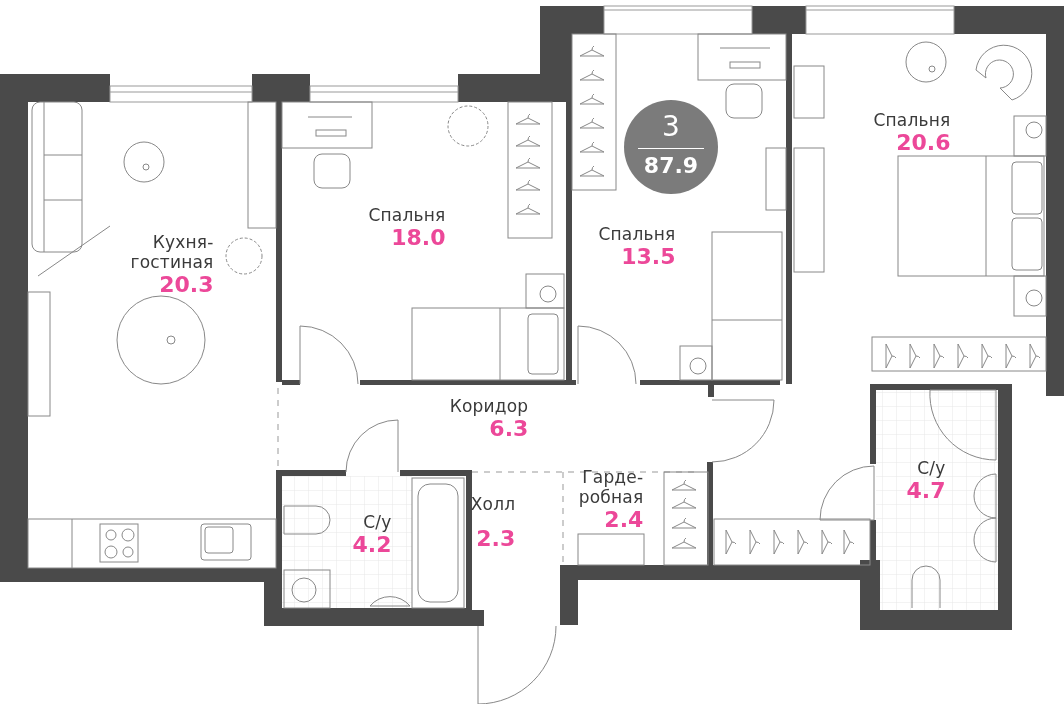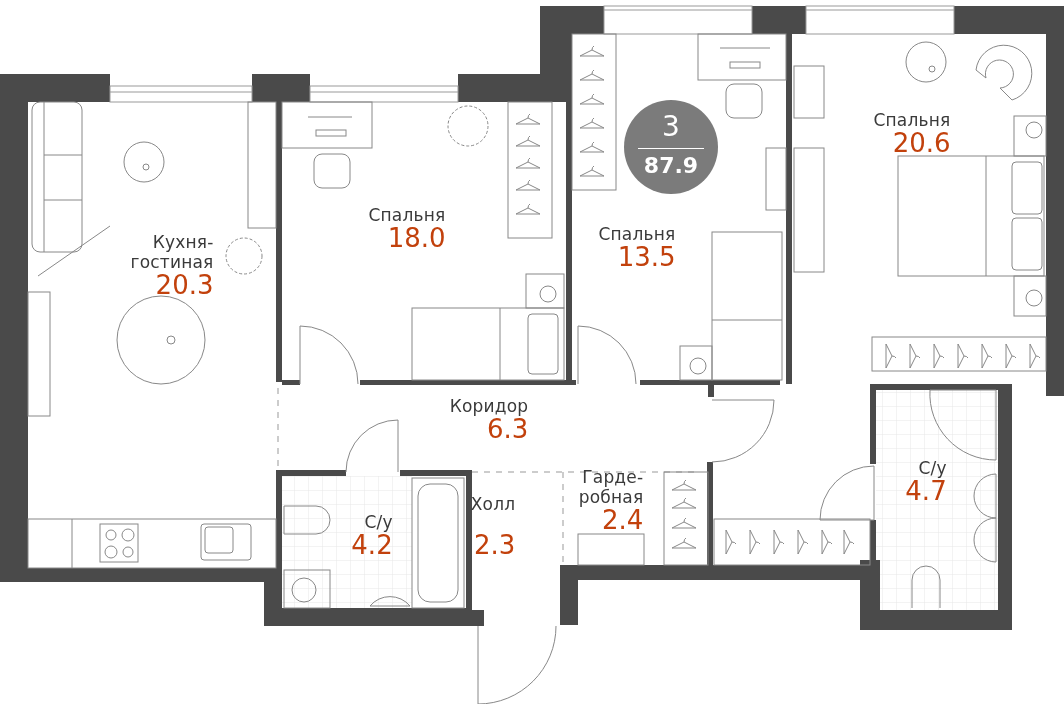--- a/index.html
+++ b/index.html
@@ -1,20 +1,20 @@
 <!DOCTYPE html>
 <html><head>
   <meta charset="utf-8">
   <style>
     html, body { margin: 0; padding: 0; background: #ffffff; }
     body { width: 1064px; height: 704px; position: relative; overflow: hidden; font-family: "DejaVu Sans", sans-serif; }
     #plan { position: absolute; left: 0; top: 0; width: 1064px; height: 704px; }
     .room-label { position: absolute; text-align: right; color: #3a3a3a; transform: translateX(-50%); white-space: nowrap; }
     .room-name { font-size: 17px; font-weight: normal; line-height: 20px; letter-spacing: 0.2px; }
-    .room-area { font-size: 26px; font-weight: normal; line-height: 26px; color: #c2410c; }
+    .room-area { font-size: 22px; font-weight: bold; line-height: 26px; color: #ec4899; }
     .badge { position: absolute; left: 624px; top: 100px; width: 94px; height: 94px; border-radius: 50%; background: #7b7b7b; color: #fff; text-align: center; }
     .badge-rooms { font-size: 28px; line-height: 30px; margin-top: 12px; }
     .badge-line { width: 66px; height: 1px; background: #fff; margin: 6px auto 6px auto; }
     .badge-area { font-size: 22px; font-weight: bold; line-height: 22px; }
   </style>
 </head>
 <body>
 
 <svg id="plan" viewBox="0 0 1064 704" xmlns="http://www.w3.org/2000/svg">
   <defs>
@@ -261,21 +261,21 @@
   <div class="room-area">6.3</div>
 </div>
 
 <div class="room-label" style="left:372px; top:512px;">
   <div class="room-name">С/у</div>
   <div class="room-area">4.2</div>
 </div>
 
 <div class="room-label" style="left:493px; top:494px;">
   <div class="room-name">Холл</div>
-  <div class="room-area" style="margin-top:18px;">2.3</div>
+  <div class="room-area" style="margin-top:12px;">2.3</div>
 </div>
 
 <div class="room-label" style="left:611px; top:467px;">
   <div class="room-name">Гарде-</div>
   <div class="room-name">робная</div>
   <div class="room-area">2.4</div>
 </div>
 
 <div class="room-label" style="left:926px; top:458px;">
   <div class="room-name">С/у</div>

